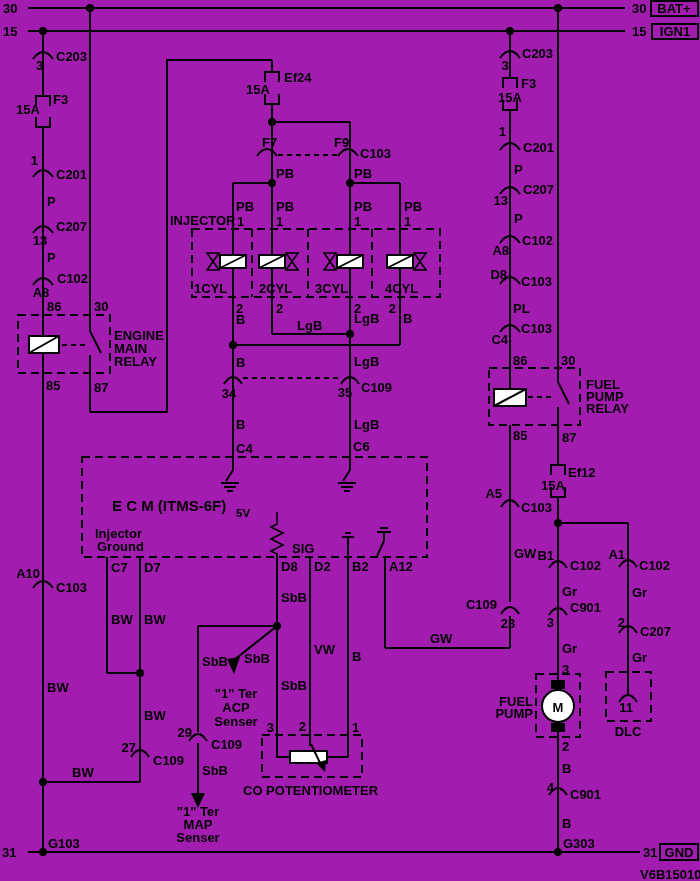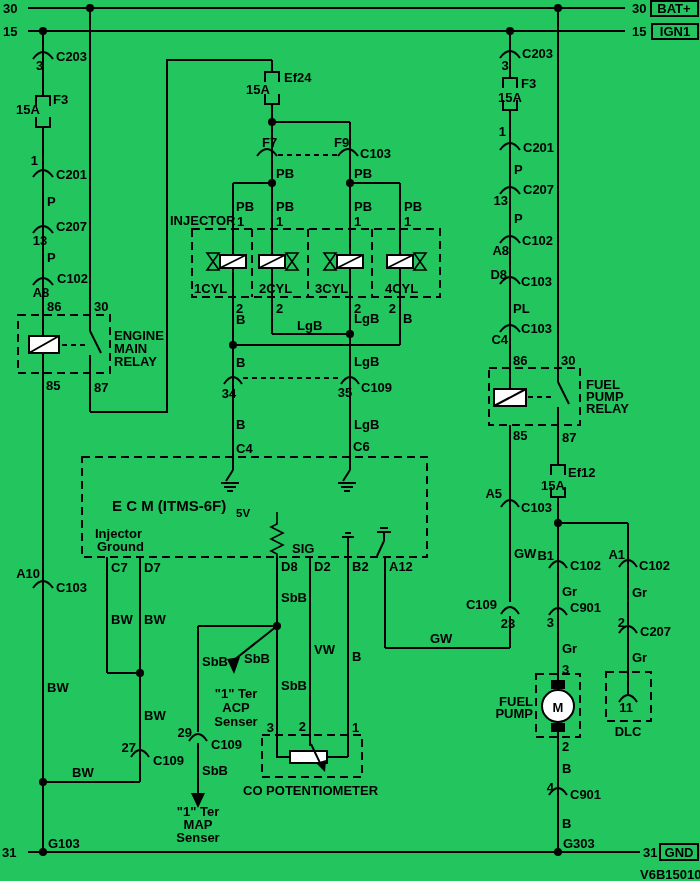--- a/index.html
+++ b/index.html
@@ -1,16 +1,16 @@
 <!DOCTYPE html>
 <html><head>
 <meta charset="utf-8">
 <style>
   html,body{margin:0;padding:0;background:#fff;}
-  #stage{position:relative;width:700px;height:881px;background:#22c55e;overflow:hidden;}
+  #stage{position:relative;width:700px;height:881px;background:#a21caf;overflow:hidden;}
   svg{position:absolute;left:0;top:0;}
   svg text{font-family:"Liberation Sans","DejaVu Sans",sans-serif;font-weight:bold;font-size:13px;fill:#000;}
   svg text.big{font-size:15px;}
   svg text.sm{font-size:11.5px;}
   svg text.mid{text-anchor:middle;}
   svg text.end{text-anchor:end;}
   .w{stroke:#000;stroke-width:2;fill:none;}
   .w15{stroke:#000;stroke-width:1.6;fill:none;}
   .dashbox{stroke:#000;stroke-width:2;fill:none;stroke-dasharray:8 5;}
   .dashlink{stroke:#000;stroke-width:2;fill:none;stroke-dasharray:5 4;}

